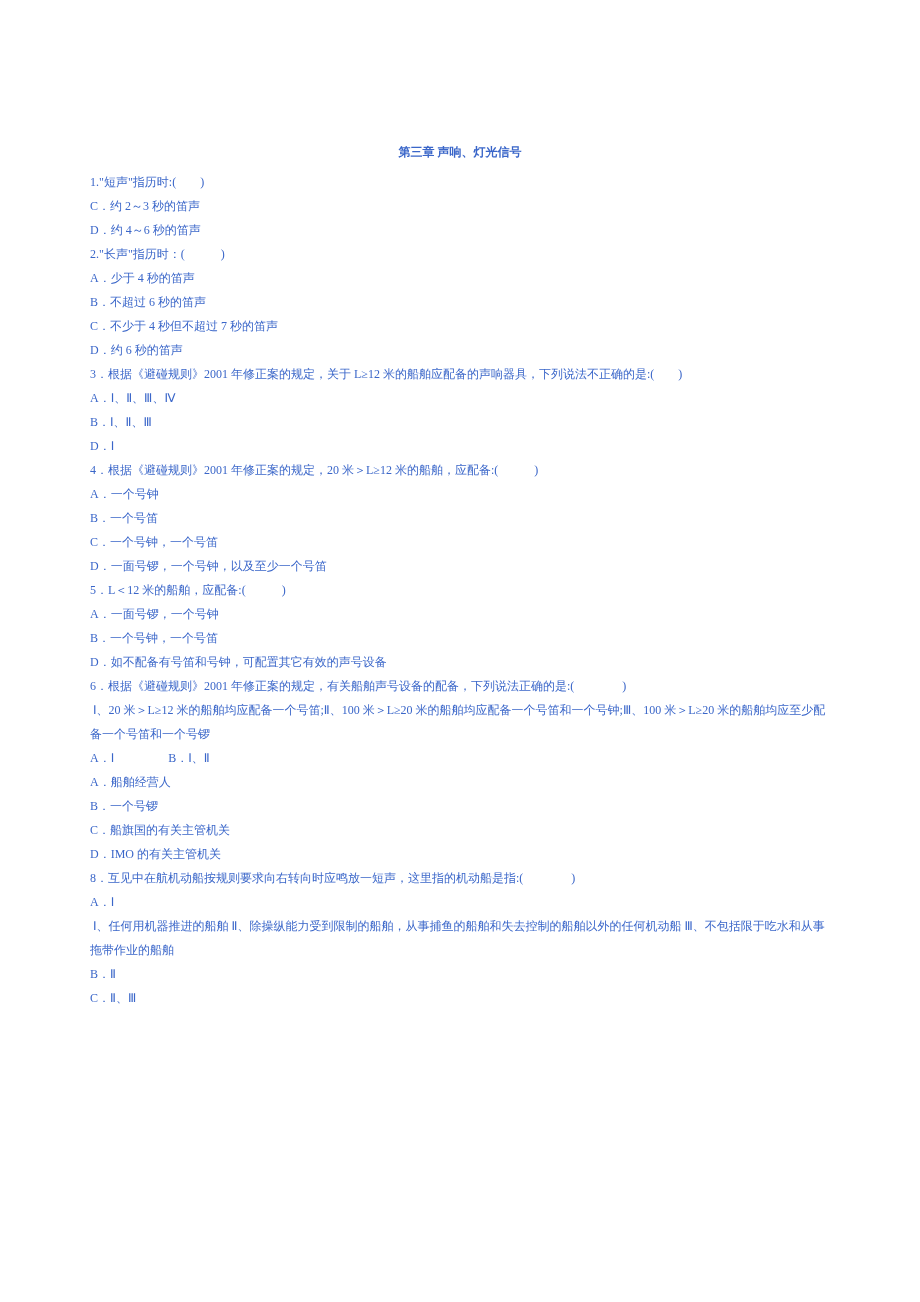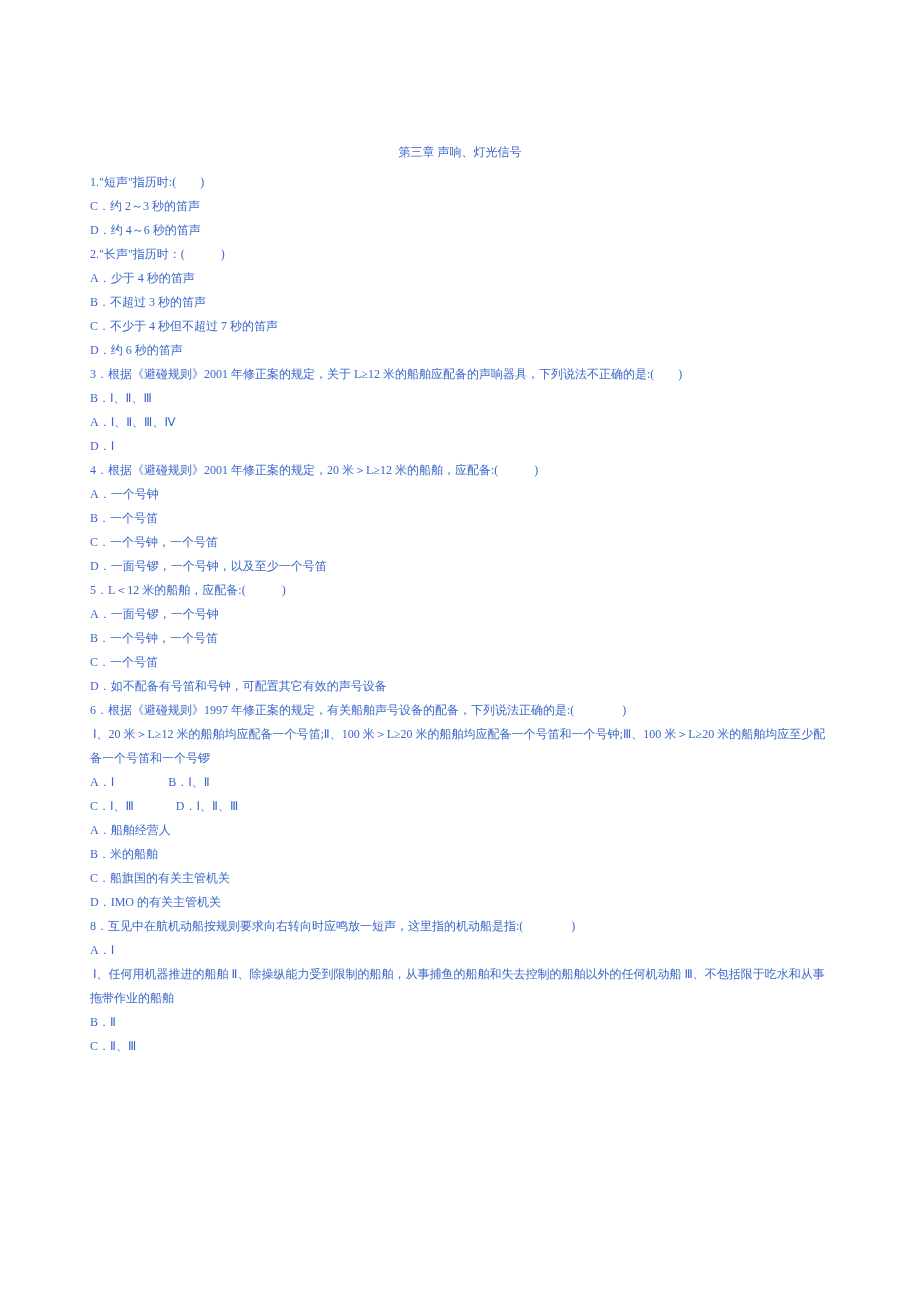--- a/index.html
+++ b/index.html
@@ -10,21 +10,21 @@
     width: 920px;
   }
   .page {
     padding: 140px 90px 100px 90px;
     font-size: 12px;
     line-height: 2.0;
   }
   .title {
     text-align: center;
     color: #3a66c9;
-    font-weight: normal;
+    font-weight: bold;
     margin-bottom: 6px;
     font-size: 12px;
   }
   .line {
     color: #3a66c9;
     white-space: pre-wrap;
     font-size: 12px;
   }
   .block {
     margin: 0;
@@ -34,43 +34,41 @@
 <body>
 
 <div class="page">
   <div class="title">第三章 声响、灯光信号</div>
   <div id="content" class="block">
       <div class="line">1."短声"指历时:(　　)</div>
       <div class="line">C．约 2～3 秒的笛声</div>
       <div class="line">D．约 4～6 秒的笛声</div>
       <div class="line">2."长声"指历时：(　　　)</div>
       <div class="line">A．少于 4 秒的笛声</div>
-      <div class="line">B．不超过 3 秒的笛声</div>
+      <div class="line">B．不超过 6 秒的笛声</div>
       <div class="line">C．不少于 4 秒但不超过 7 秒的笛声</div>
       <div class="line">D．约 6 秒的笛声</div>
       <div class="line">3．根据《避碰规则》2001 年修正案的规定，关于 L≥12 米的船舶应配备的声响器具，下列说法不正确的是:(　　)</div>
+      <div class="line">A．Ⅰ、Ⅱ、Ⅲ、Ⅳ</div>
       <div class="line">B．Ⅰ、Ⅱ、Ⅲ</div>
-      <div class="line">A．Ⅰ、Ⅱ、Ⅲ、Ⅳ</div>
       <div class="line">D．Ⅰ</div>
       <div class="line">4．根据《避碰规则》2001 年修正案的规定，20 米＞L≥12 米的船舶，应配备:(　　　)</div>
       <div class="line">A．一个号钟</div>
       <div class="line">B．一个号笛</div>
       <div class="line">C．一个号钟，一个号笛</div>
       <div class="line">D．一面号锣，一个号钟，以及至少一个号笛</div>
       <div class="line">5．L＜12 米的船舶，应配备:(　　　)</div>
       <div class="line">A．一面号锣，一个号钟</div>
       <div class="line">B．一个号钟，一个号笛</div>
-      <div class="line">C．一个号笛</div>
       <div class="line">D．如不配备有号笛和号钟，可配置其它有效的声号设备</div>
-      <div class="line">6．根据《避碰规则》1997 年修正案的规定，有关船舶声号设备的配备，下列说法正确的是:(　　　　)</div>
+      <div class="line">6．根据《避碰规则》2001 年修正案的规定，有关船舶声号设备的配备，下列说法正确的是:(　　　　)</div>
       <div class="line"> Ⅰ、20 米＞L≥12 米的船舶均应配备一个号笛;Ⅱ、100 米＞L≥20 米的船舶均应配备一个号笛和一个号钟;Ⅲ、100 米＞L≥20 米的船舶均应至少配备一个号笛和一个号锣</div>
       <div class="line">A．Ⅰ                  B．Ⅰ、Ⅱ</div>
-      <div class="line">C．Ⅰ、Ⅲ              D．Ⅰ、Ⅱ、Ⅲ</div>
       <div class="line">A．船舶经营人</div>
-      <div class="line">B．米的船舶</div>
+      <div class="line">B．一个号锣</div>
       <div class="line">C．船旗国的有关主管机关</div>
       <div class="line">D．IMO 的有关主管机关</div>
       <div class="line">8．互见中在航机动船按规则要求向右转向时应鸣放一短声，这里指的机动船是指:(　　　　)</div>
       <div class="line">A．Ⅰ</div>
       <div class="line"> Ⅰ、任何用机器推进的船舶 Ⅱ、除操纵能力受到限制的船舶，从事捕鱼的船舶和失去控制的船舶以外的任何机动船 Ⅲ、不包括限于吃水和从事拖带作业的船舶</div>
       <div class="line">B．Ⅱ</div>
       <div class="line">C．Ⅱ、Ⅲ</div>
     </div>
 </div>
 

